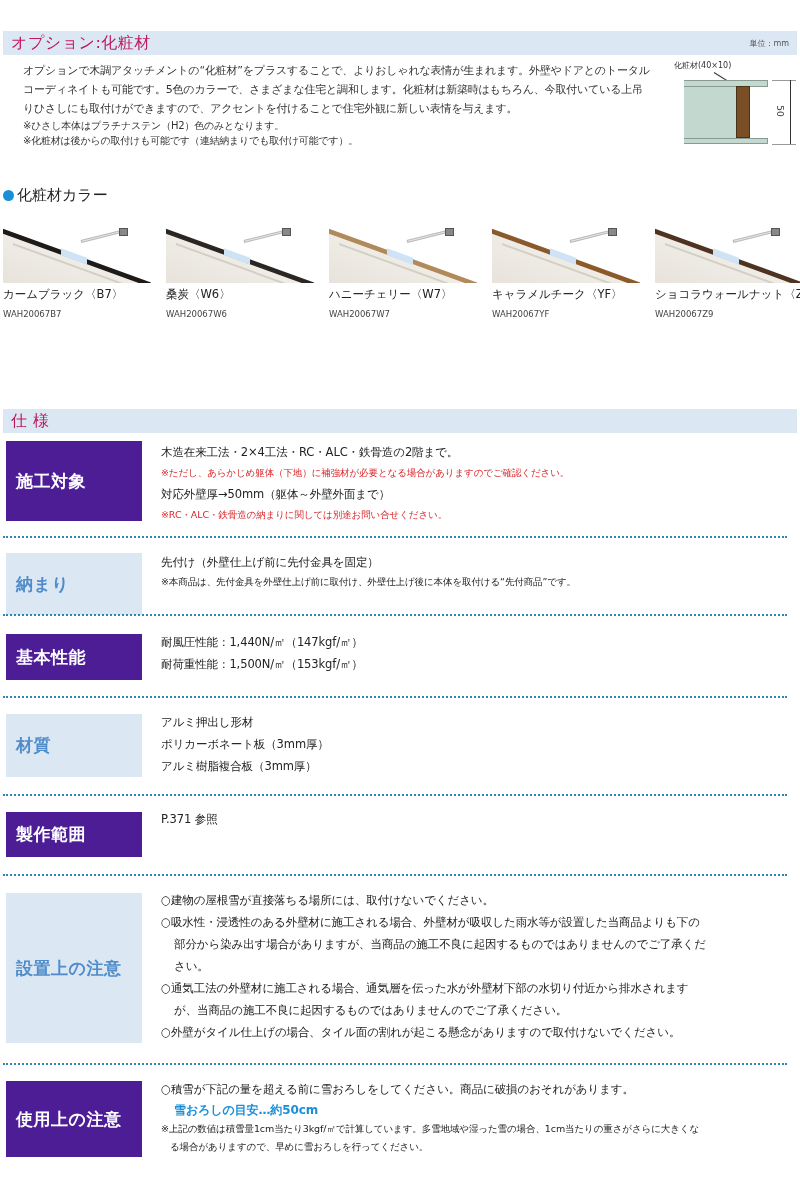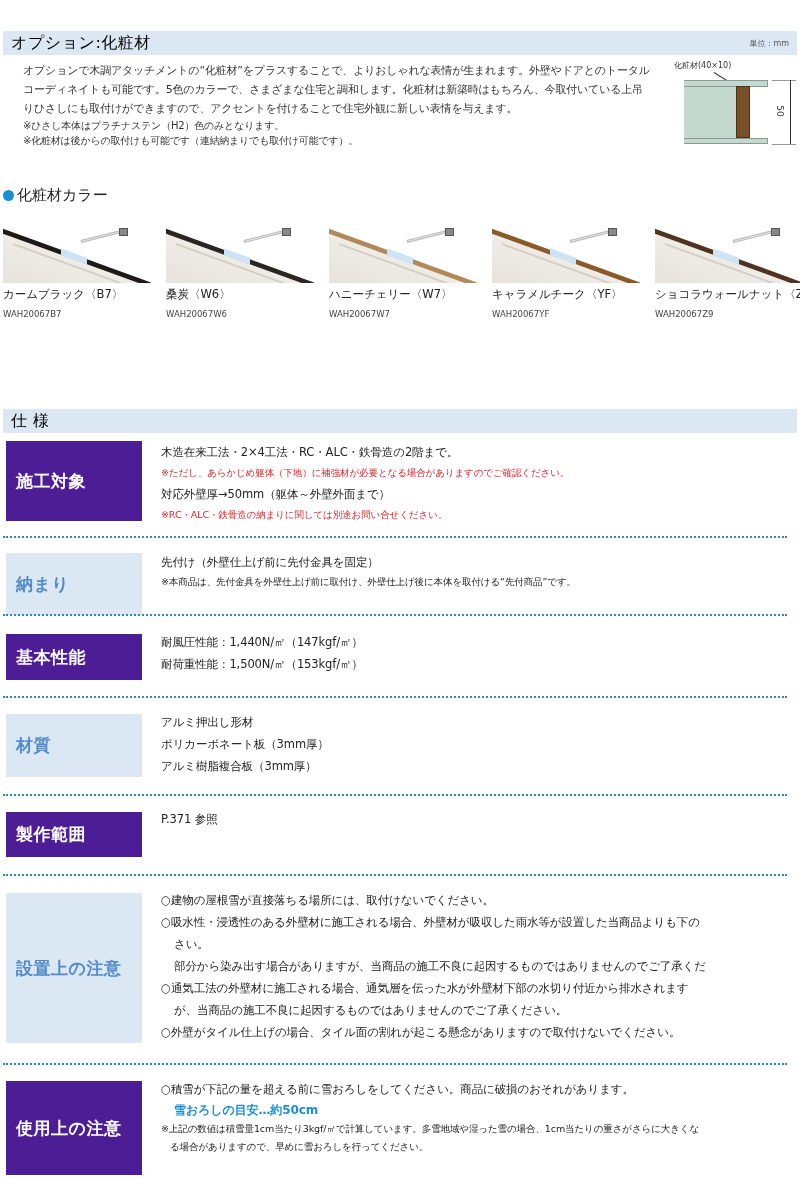--- a/index.html
+++ b/index.html
@@ -5,21 +5,21 @@
   * { box-sizing: border-box; margin: 0; padding: 0; }
   html, body { width: 800px; height: 1200px; background: #ffffff; overflow: hidden; }
   body { font-family: "DejaVu Sans", "Liberation Sans", sans-serif; color: #333333; position: relative; }
 
   .section-bar {
     position: absolute; left: 3px; width: 794px; height: 24px;
     background: #dce7f4;
     display: flex; align-items: center; justify-content: space-between;
     padding: 0 8px 0 8px;
   }
-  .section-bar .title { font-size: 16px; color: #000000; letter-spacing: 0.5px; }
+  .section-bar .title { font-size: 16px; color: #be185d; letter-spacing: 0.5px; }
   .section-bar .unit { font-size: 8px; color: #555; }
 
   .intro { position: absolute; left: 3px; top: 61px; width: 660px; margin-left: 20px; }
   .intro p { font-size: 11px; line-height: 19px; color: #333; white-space: nowrap; letter-spacing: -0.2px; }
   .intro p.note { font-size: 10px; line-height: 15px; }
 
   .diagram { position: absolute; left: 674px; top: 58px; width: 126px; height: 90px; }
   .diagram .lbl { position: absolute; left: 0; top: 2px; font-size: 8px; color: #333; white-space: nowrap; }
   .diagram .board-top { position: absolute; left: 10px; top: 22px; width: 84px; height: 7px; background: #c3d8cf; border: 1px solid #8a9a92; border-left: none; }
   .diagram .panel { position: absolute; left: 10px; top: 22px; width: 52px; height: 58px; background: #c3d8cf; }
@@ -210,30 +210,30 @@
     <div class="ln">P.371 参照</div>
   </div>
 </div>
 <div class="dotted" style="top:874px;"></div>
 
 <div class="spec-row" style="top:893px;height:152px;">
   <div class="spec-label light" style="top:0;height:150px;">設置上の注意</div>
   <div class="spec-content" style="top:-4px;">
     <div class="ln">○建物の屋根雪が直接落ちる場所には、取付けないでください。</div>
     <div class="ln">○吸水性・浸透性のある外壁材に施工される場合、外壁材が吸収した雨水等が設置した当商品よりも下の</div>
+    <div class="ln indent">部分から染み出す場合がありますが、当商品の施工不良に起因するものではありませんのでご了承くだ</div>
     <div class="ln indent">さい。</div>
-    <div class="ln indent">部分から染み出す場合がありますが、当商品の施工不良に起因するものではありませんのでご了承くだ</div>
     <div class="ln">○通気工法の外壁材に施工される場合、通気層を伝った水が外壁材下部の水切り付近から排水されます</div>
     <div class="ln indent">が、当商品の施工不良に起因するものではありませんのでご了承ください。</div>
     <div class="ln">○外壁がタイル仕上げの場合、タイル面の割れが起こる懸念がありますので取付けないでください。</div>
   </div>
 </div>
 <div class="dotted" style="top:1063px;"></div>
 
 <div class="spec-row" style="top:1081px;height:82px;">
-  <div class="spec-label dark" style="top:0;height:94px;font-family:Liberation Mono, monospace;">使用上の注意</div>
+  <div class="spec-label dark" style="top:0;height:76px;font-family:Liberation Mono, monospace;">使用上の注意</div>
   <div class="spec-content" style="top:-3px;">
     <div class="ln">○積雪が下記の量を超える前に雪おろしをしてください。商品に破損のおそれがあります。</div>
     <div class="ln blue">雪おろしの目安…約50cm</div>
     <div class="ln small">※上記の数値は積雪量1cm当たり3kgf/㎡で計算しています。多雪地域や湿った雪の場合、1cm当たりの重さがさらに大きくな</div>
     <div class="ln small-indent">る場合がありますので、早めに雪おろしを行ってください。</div>
   </div>
 </div>
 
 </body></html>

